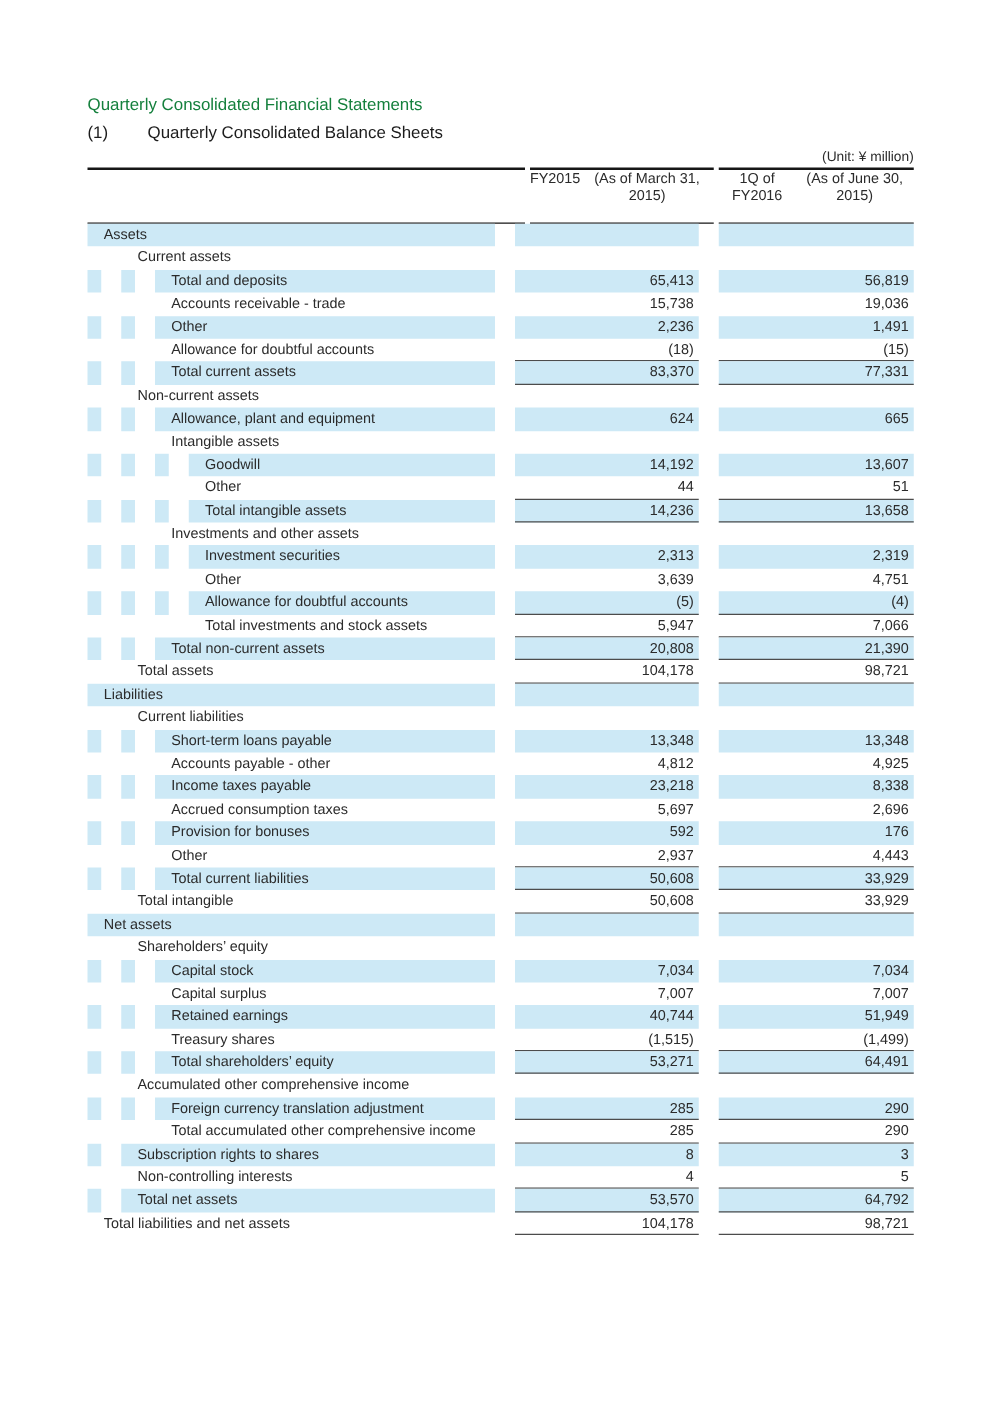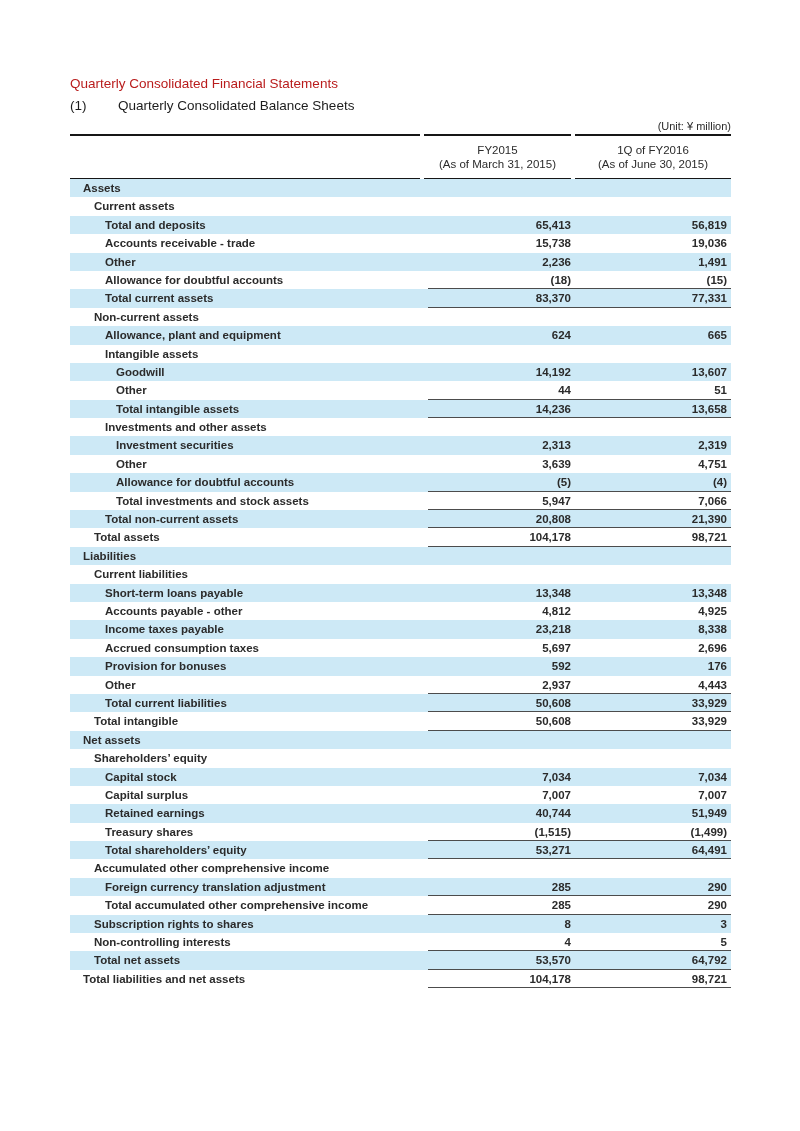--- a/index.html
+++ b/index.html
@@ -19,21 +19,21 @@
   }
   .doc{
     position:absolute;
     left:70px;top:0;
     width:661px;
     padding-top:76px;
   }
   .title{
     font-size:13.5px;
     line-height:15px;
-    color:#b91c1c;
+    color:#15803d;
   }
   .subtitle{
     margin-top:7px;
     font-size:13.5px;
     line-height:15px;
     display:flex;
     color:#1c1c1c;
   }
   .subtitle .num{flex:0 0 48px;}
   .unit-note{
@@ -44,36 +44,35 @@
     margin-bottom:1px;
   }
   
   .hrow{display:flex;gap:4px;}
   .hrow > div{
     border-top:2.5px solid var(--rule-dark);
     border-bottom:1.2px solid var(--rule-dark);
     box-sizing:border-box;
     height:45px;
     display:flex;
-    flex-direction:column;
+    flex-direction:row;
     justify-content:center;
     text-align:center;
     font-size:11.5px;
     line-height:14px;
   }
   .hlbl{flex:1 1 auto;}
   .hv1{flex:0 0 147px;}
   .hv2{flex:0 0 156px;}
   
   .brow{
     display:flex;
-    gap:0;
+    gap:16px;
     height:18.4px;
     font-size:11.5px;
-    font-weight:bold;
   }
   .brow > div{
     box-sizing:border-box;
     line-height:18.2px;
     background:transparent;
   }
   .brow.shaded > div{background:var(--blue);}
   .ind{flex:0 0 11px;}
   .lbl{
     flex:1 1 auto;

